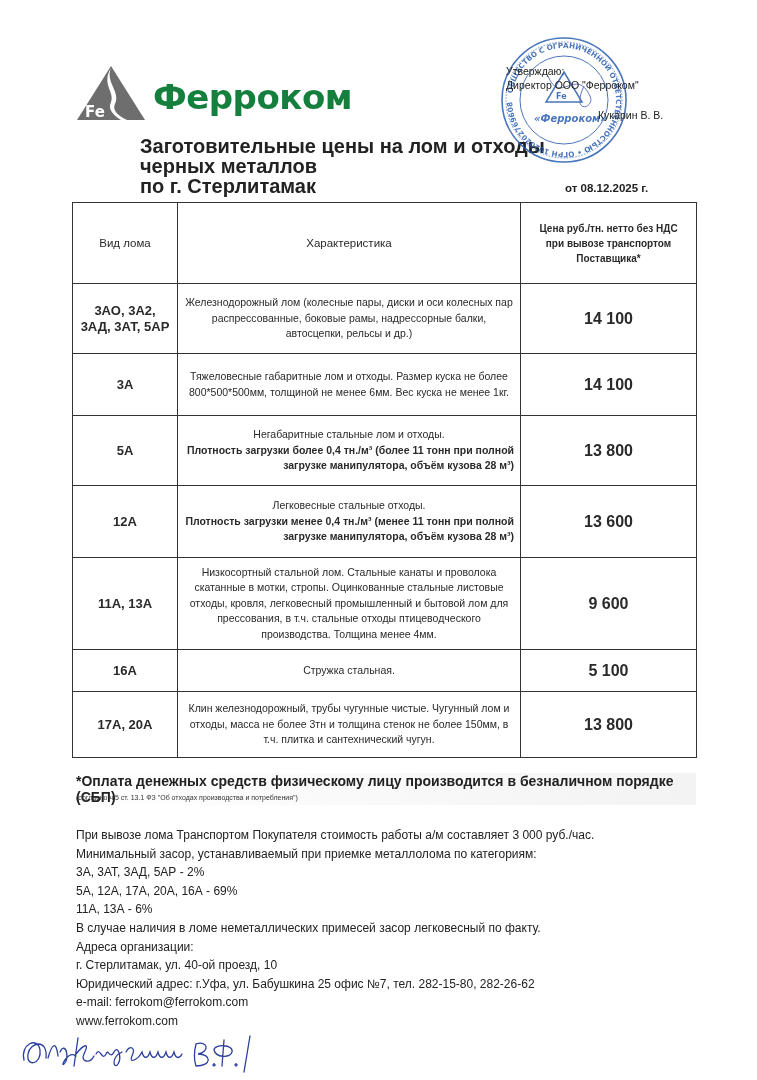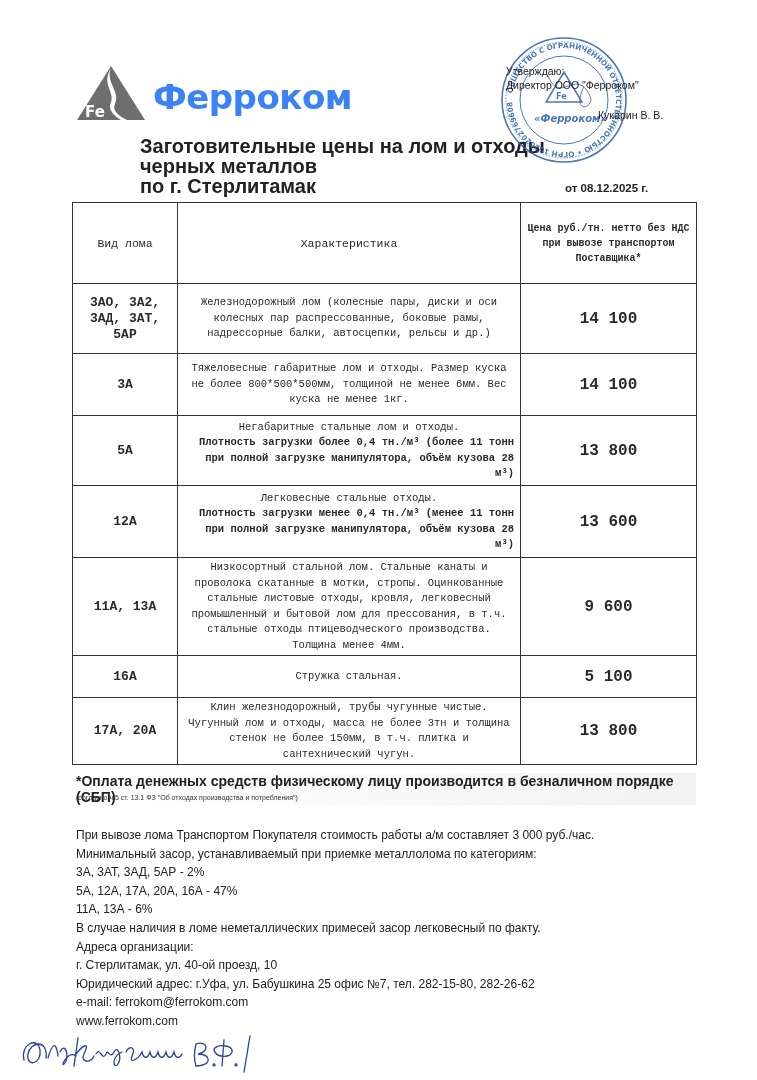--- a/index.html
+++ b/index.html
@@ -4,21 +4,21 @@
 <style>
   html, body { margin: 0; padding: 0; background: #ffffff; }
   body {
     width: 757px; height: 1080px; position: relative; overflow: hidden;
     font-family: "Liberation Sans", "DejaVu Sans", sans-serif; color: #1a1a1a;
   }
   .logo { position: absolute; left: 75px; top: 64px; display: flex; align-items: center; }
   .logo svg { display: block; }
   .logo-text {
     font-family: "DejaVu Sans", sans-serif; font-weight: bold; font-size: 34px;
-    color: #3b82f6; letter-spacing: -0.5px; margin-left: 6px; margin-top: 8px;
+    color: #15803d; letter-spacing: -0.5px; margin-left: 6px; margin-top: 8px;
   }
   .approve {
     position: absolute; left: 506px; top: 64px; font-size: 10.5px; font-weight: normal;
     line-height: 14px; color: #222; z-index: 3;
   }
   .approve .name { position: absolute; left: 92px; top: 44px; white-space: nowrap; }
   .stamp {
     position: absolute; left: 500px; top: 36px; width: 128px; height: 128px; z-index: 2;
     opacity: 0.85;
   }
@@ -27,21 +27,21 @@
     font-size: 20px; font-weight: bold; line-height: 20px; color: #222; z-index: 1;
   }
   .date {
     position: absolute; left: 565px; top: 182px; font-size: 11.5px; font-weight: bold; color: #222;
   }
   table.prices {
     position: absolute; left: 72px; top: 202px; width: 625px; border-collapse: collapse;
     font-size: 10.5px; color: #2a2a2a;
   }
   table.prices td, table.prices th {
-    border: 1.5px solid #333; text-align: center; vertical-align: middle; padding: 2px 6px; font-family: Liberation Mono, monospace;
+    border: 1.5px solid #333; text-align: center; vertical-align: middle; padding: 2px 6px;
   }
   table.prices th { font-weight: normal; font-size: 11.5px; height: 76px; }
   table.prices th.price-h { font-weight: bold; font-size: 10px; line-height: 15px; }
   td.cat { font-weight: bold; font-size: 13px; width: 92px; line-height: 16px; }
   td.desc { width: 330px; line-height: 15.5px; }
   td.price { font-weight: bold; font-size: 16px; }
   .desc .b { font-weight: bold; text-align: right; }
   .note {
     position: absolute; left: 76px; top: 773px; width: 620px; font-size: 14px; font-weight: bold;
     color: #222; background: linear-gradient(to right, #fff 0%, #f3f3f3 100%);
@@ -149,21 +149,21 @@
 </tbody>
   </table>
 
 <div class="note">*Оплата денежных средств физическому лицу производится в безналичном порядке (СБП)</div>
 <div class="note-sub">(согласно ч.5 ст. 13.1 ФЗ "Об отходах производства и потребления")</div>
 
 <div class="info">
   <div>При вывозе лома Транспортом Покупателя стоимость работы а/м составляет 3 000 руб./час.</div>
   <div>Минимальный засор, устанавливаемый при приемке металлолома по категориям:</div>
   <div>3А, 3АТ, 3АД, 5АР - 2%</div>
-  <div>5А, 12А, 17А, 20А, 16А - 47%</div>
+  <div>5А, 12А, 17А, 20А, 16А - 69%</div>
   <div>11А, 13А - 6%</div>
   <div>В случае наличия в ломе неметаллических примесей  засор легковесный по факту.</div>
   <div>Адреса организации:</div>
   <div>г. Стерлитамак, ул. 40-ой проезд, 10</div>
   <div>Юридический адрес: г.Уфа, ул. Бабушкина 25 офис №7, тел. 282-15-80, 282-26-62</div>
   <div>e-mail: ferrokom@ferrokom.com</div>
   <div>www.ferrokom.com</div>
 </div>
 
 <svg class="handsig" width="240" height="44" viewBox="0 0 240 44">

